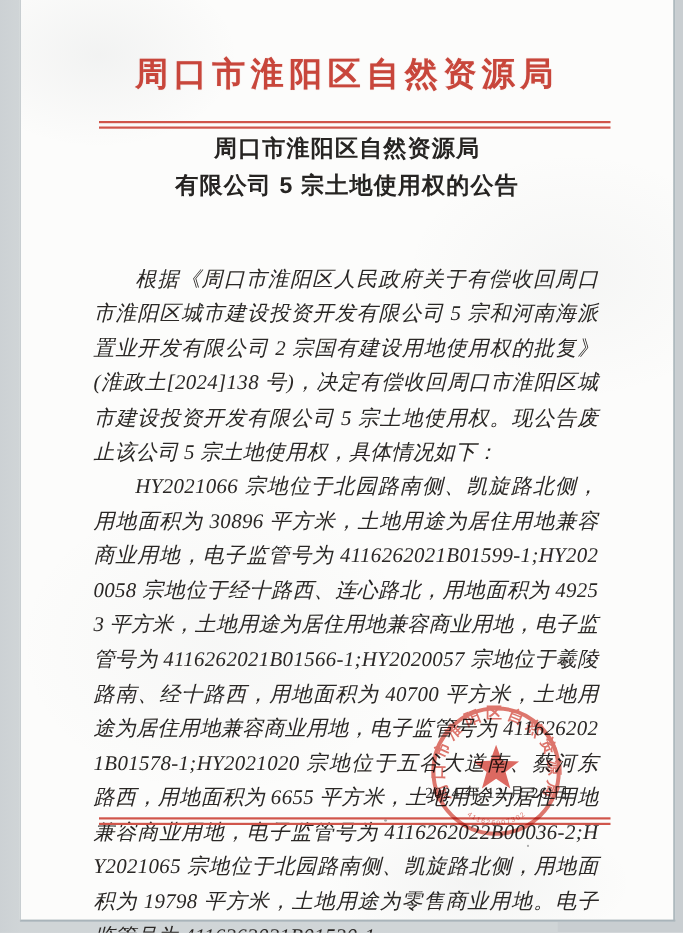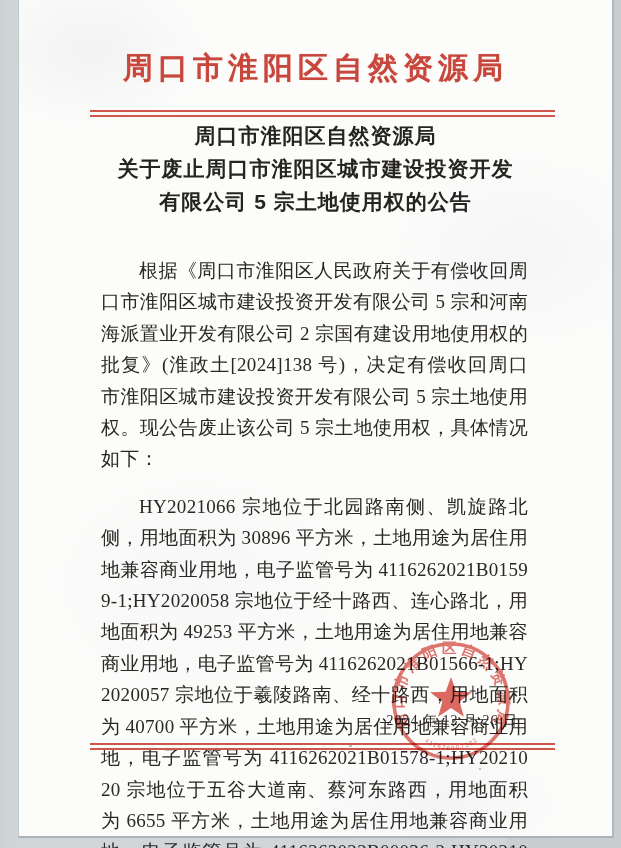--- a/index.html
+++ b/index.html
@@ -46,21 +46,21 @@
     font-family:"Liberation Sans","DejaVu Sans",sans-serif;
     font-weight:bold;font-size:21px;line-height:33px;
     letter-spacing:1px;color:#262422;
   }
   .doc-body{
     position:absolute;top:239px;left:66px;width:459px;
     font-size:19px;line-height:31.4px;color:#2a2725;
     text-align:justify;word-break:break-all;
     letter-spacing:.3px;
   }
-  .doc-body p{margin:16px;text-indent:2em;}
+  .doc-body p{margin:0;text-indent:2em;font-style:italic;}
   .date-line{
     position:absolute;top:712px;right:94px;
     font-size:14px;color:#2a2725;letter-spacing:1px;
   }
   .seal{
     position:absolute;left:357px;top:626px;width:150px;height:150px;
     mix-blend-mode:multiply;opacity:.82;pointer-events:none;
   }
   .seal svg{display:block;width:150px;height:150px;}
   .speck{position:absolute;background:rgba(70,70,70,.45);border-radius:50%;}
@@ -74,21 +74,20 @@
 <div class="stage">
   <div class="page">
     <div class="texture"></div>
 
     <div class="letterhead">周口市淮阳区自然资源局</div>
 
     <div class="rule-red top"></div>
 
     <div class="doc-title">
       <div>周口市淮阳区自然资源局</div>
-      <div>关于废止周口市淮阳区城市建设投资开发</div>
       <div>有限公司 5 宗土地使用权的公告</div>
     </div>
 
     <div class="doc-body">
       <p>根据《周口市淮阳区人民政府关于有偿收回周口市淮阳区城市建设投资开发有限公司 5 宗和河南海派置业开发有限公司 2 宗国有建设用地使用权的批复》(淮政土[2024]138 号)，决定有偿收回周口市淮阳区城市建设投资开发有限公司 5 宗土地使用权。现公告废止该公司 5 宗土地使用权，具体情况如下：</p>
       <p>HY2021066 宗地位于北园路南侧、凯旋路北侧，用地面积为 30896 平方米，土地用途为居住用地兼容商业用地，电子监管号为 4116262021B01599-1;HY2020058 宗地位于经十路西、连心路北，用地面积为 49253 平方米，土地用途为居住用地兼容商业用地，电子监管号为 4116262021B01566-1;HY2020057 宗地位于羲陵路南、经十路西，用地面积为 40700 平方米，土地用途为居住用地兼容商业用地，电子监管号为 4116262021B01578-1;HY2021020 宗地位于五谷大道南、蔡河东路西，用地面积为 6655 平方米，土地用途为居住用地兼容商业用地，电子监管号为 4116262022B00036-2;HY2021065 宗地位于北园路南侧、凯旋路北侧，用地面积为 19798 平方米，土地用途为零售商业用地。电子监管号为 4116262021B01530-1。</p>
     </div>
 
     <div class="date-line">2024 年 12 月 26 日</div>
 

